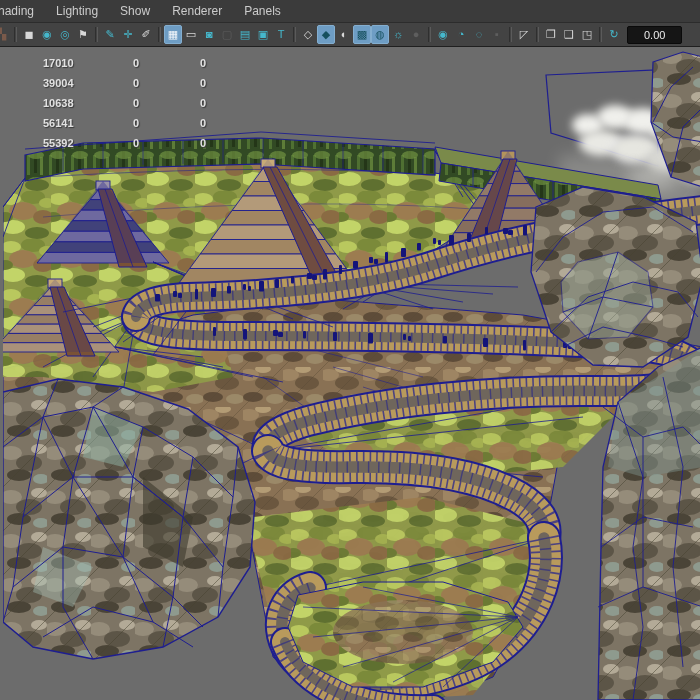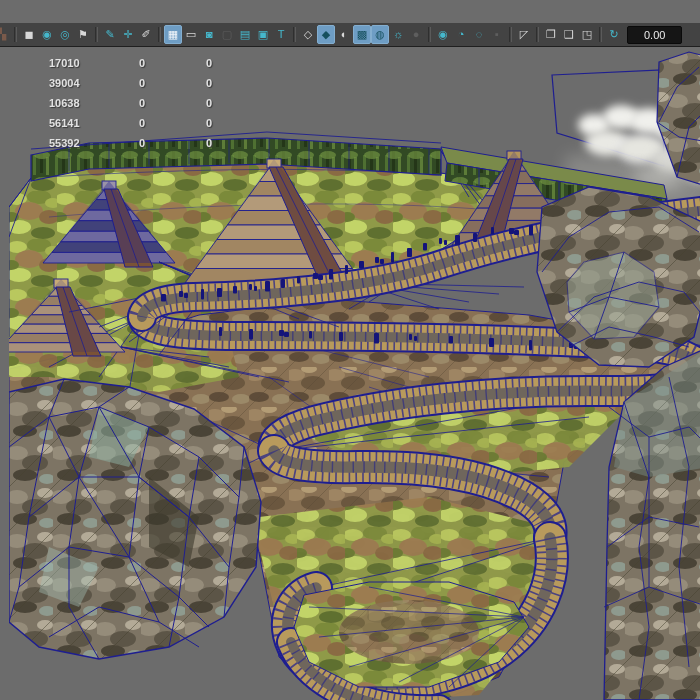--- a/index.html
+++ b/index.html
@@ -29,35 +29,42 @@
   .tbtn.teal{color:var(--teal)}
   .tbtn.dim{color:var(--dim)}
   .tbtn.active{background:var(--activeBg);border:1px solid #84aecf;color:#f2f6fa}
   .tbtn.active.teal{color:#16505e}
   .tbtn.clip{margin-left:-7px;color:#7a5a4a}
   .tsep{width:3px;height:15px;border-left:1px solid #2f2f2f;border-right:1px solid #5a5a5a;
     margin:0 3px;flex:0 0 auto}
   .tfield{margin-left:4px;background:var(--fieldBg);color:var(--fieldText);font-size:11px;
     padding:2px 16px;border-radius:2px;border:1px solid #0a0a0a;flex:0 0 auto}
   
-  #viewport{position:absolute;top:47px;left:9px;width:632px;height:653px;background:var(--bg)}
+  #viewport{position:absolute;top:47px;left:3px;width:632px;height:653px;background:var(--bg)}
   #scene{position:absolute;top:0;left:0}
   
   #hud{position:absolute;top:6px;left:0;width:260px;color:var(--hudText);
     font-size:11px;font-weight:bold;text-shadow:1px 1px 1px #3a3a3a;}
   .hud-row{position:relative;height:20px;line-height:20px}
   .hud-c1{position:absolute;left:40px}
   .hud-c2{position:absolute;left:130px}
   .hud-c3{position:absolute;left:197px}
 </style>
 </head>
 <body>
 
 <div id="app">
 
+  <div id="menubar">
+      <div class="menu-item">hading</div>
+      <div class="menu-item">Lighting</div>
+      <div class="menu-item">Show</div>
+      <div class="menu-item">Renderer</div>
+      <div class="menu-item">Panels</div>
+    </div>
 
   <div id="iconbar">
       <div class="tbtn dim clip">▚</div>
       <div class="tsep"></div>
       <div class="tbtn light">◼</div>
       <div class="tbtn teal">◉</div>
       <div class="tbtn teal">◎</div>
       <div class="tbtn light">⚑</div>
       <div class="tsep"></div>
       <div class="tbtn teal">✎</div>

